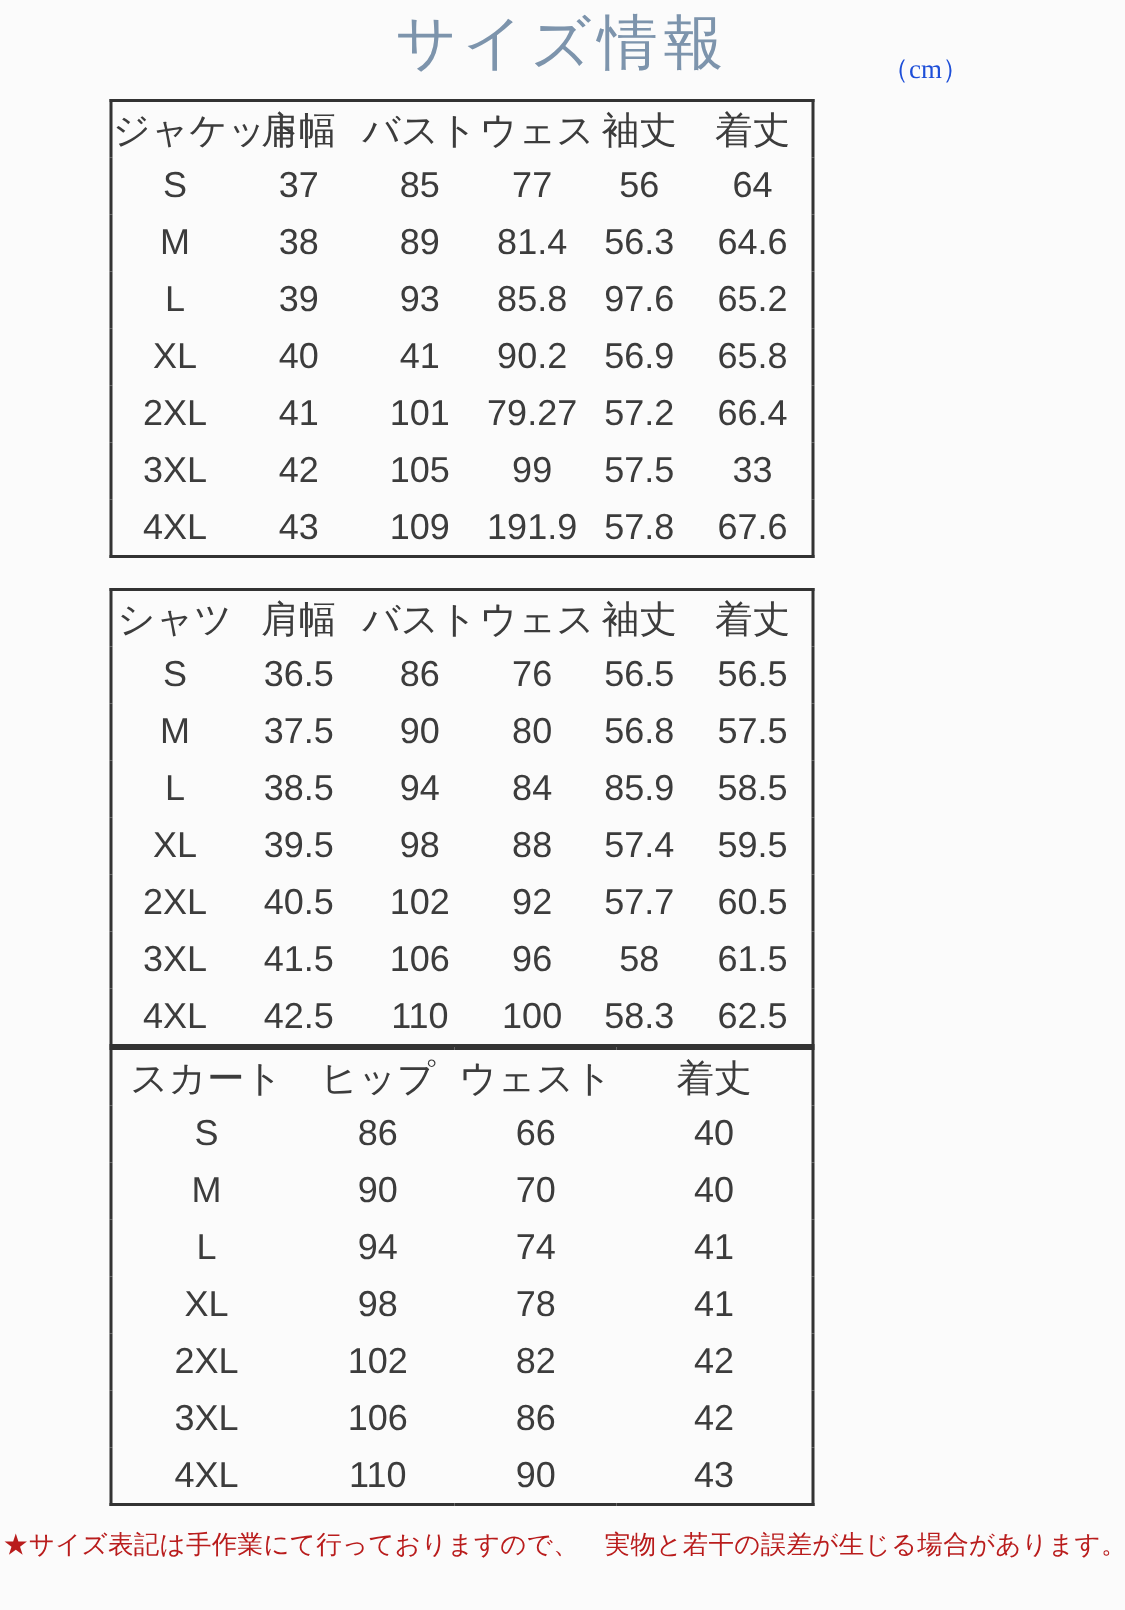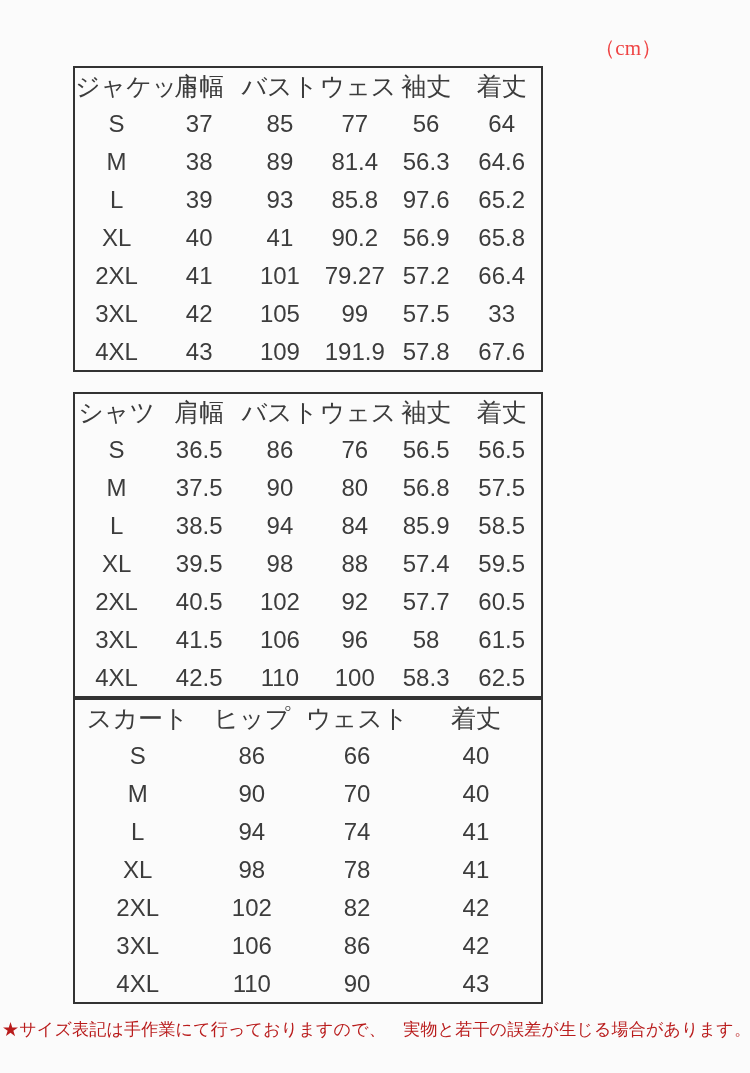--- a/index.html
+++ b/index.html
@@ -23,24 +23,24 @@
     padding-top: 6px;
     text-align: center;
     font-size: 40px;
     line-height: 46px;
     font-weight: normal;
     letter-spacing: 4px;
     color: #7d94ac;
   }
   .unit {
     position: absolute;
-    right: 88px;
+    right: 104px;
     top: 34px;
-    font-size: 21px;
-    color: #ef4444;
+    font-size: 18px;
+    color: #1d4ed8;
     font-family: "Liberation Serif", serif;
   }
   table.size-table {
     border-collapse: collapse;
     table-layout: fixed;
     width: 470px;
     margin-left: 73px;
     border: 2px solid #333333;
     background: transparent;
     padding-left: 20px;
@@ -75,20 +75,21 @@
     font-size: 17px;
     letter-spacing: 0.2px;
     white-space: nowrap;
     color: #b91c1c;
   }
 </style>
 </head>
 <body>
 
 <div class="header">
+  <h1 class="title">サイズ情報</h1>
   <span class="unit">（cm）</span>
 </div>
 
 <table class="size-table cols6 gap-after-1">
   <colgroup>
       <col>
       <col>
       <col>
       <col>
       <col>

